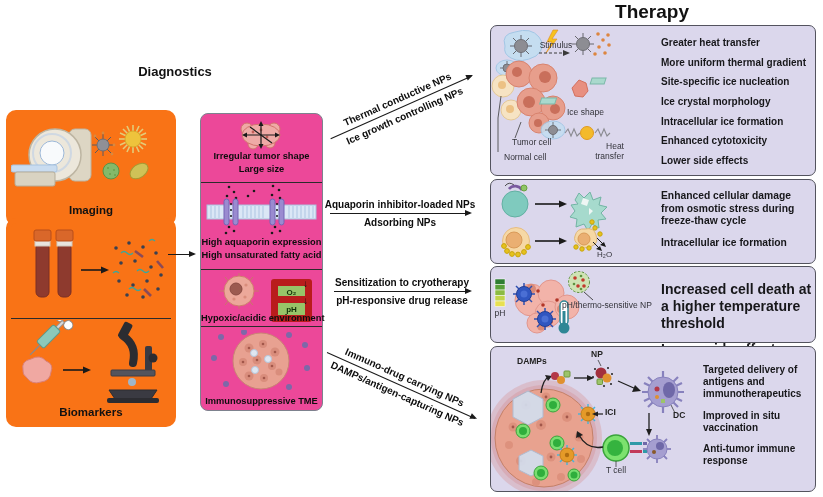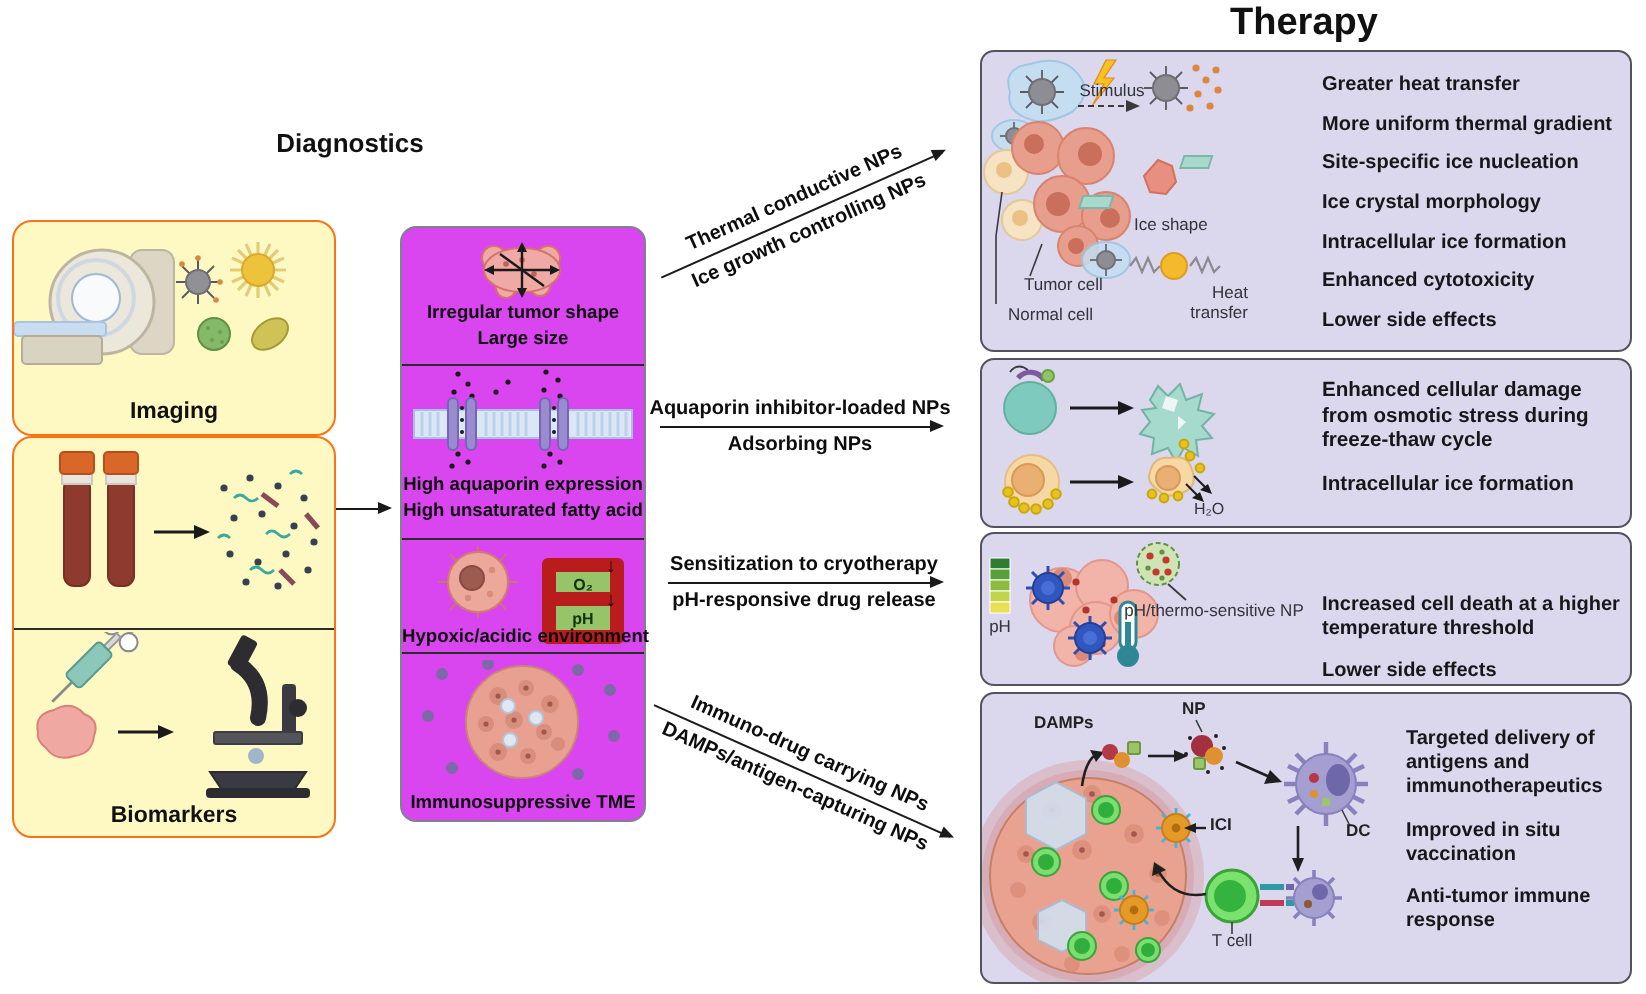--- a/index.html
+++ b/index.html
@@ -2,22 +2,22 @@
 <html><head>
 <meta charset="utf-8">
 <style>
   html,body{margin:0;padding:0;background:#fff}
   .canvas{position:relative;width:823px;height:497px;background:#fff;
     font-family:"Liberation Sans",sans-serif;color:#111;overflow:hidden}
   .title{position:absolute;font-weight:bold;text-align:center;color:#111}
   #title-diag{left:95px;top:64px;width:160px;font-size:13px}
   #title-therapy{left:568px;top:1px;width:168px;font-size:19px}
 
-  .bluepanel{position:absolute;background:#fef9c3;border:1px solid #f97316;border-radius:10px}
-  .featpanel{position:absolute;background:#d946ef;border:1px solid #7d828e;border-radius:8px}
+  .bluepanel{position:absolute;background:#f97316;border:5px solid #f97316;border-radius:10px}
+  .featpanel{position:absolute;background:#ec4899;border:1px solid #7d828e;border-radius:8px}
   .tpanel{position:absolute;left:490px;width:324px;background:#dbd7ec;border:1.5px solid #53535e;border-radius:7px}
 
   .panel-caption{position:absolute;left:0;right:0;text-align:center;font-weight:bold;font-size:11.5px;color:#111}
   .divline{position:absolute;left:0;right:0;border-top:1.3px solid #2b2b2b}
 
   .cap{position:absolute;left:0;width:100%;text-align:center;font-weight:bold;
     font-size:9.3px;line-height:13px;color:#0d0d0d;white-space:nowrap}
 
   .h-arrow{position:relative;height:0;border-top:1.6px solid #1a1a1a}
   .h-arrow::after{content:"";position:absolute;right:-2px;top:-4.4px;
@@ -534,21 +534,21 @@
         </g>
       <g fill="#5f9341">
           <circle cx="90" cy="9" r="1.3"></circle>
           <circle cx="83" cy="17" r="1.3"></circle>
           <circle cx="90" cy="22" r="1.3"></circle>
         </g>
       <path d="M93 25 L102 33" stroke="#3a3a3a" stroke-width=".9" fill="none"></path>
     </svg>
     <span class="ill-label" style="left:2px;top:42px;width:14px;text-align:center">pH</span>
     <span class="ill-label" style="left:70px;top:34px;width:92px;text-align:center">pH/thermo-sensitive NP</span>
-    <div class="points" style="left:170px;top:30px;width:155px;gap:9px;font-size:10px">
+    <div class="points" style="left:170px;top:14px;width:155px;gap:9px;font-size:14px">
       <div class="pt">Increased cell death at a higher temperature threshold</div>
       <div class="pt">Lower side effects</div>
     </div>
   </div>
 
   <div class="tpanel" style="top:346px;height:144px">
     <svg width="324" height="144" viewBox="0 0 324 144">
       <circle cx="53" cy="91" r="58" fill="rgba(205,48,30,0.15)"></circle>
       <circle cx="53" cy="91" r="53" fill="rgba(205,48,30,0.12)"></circle>
       <circle cx="53" cy="91" r="49" fill="#e8a28f" stroke="#c48068"></circle>

